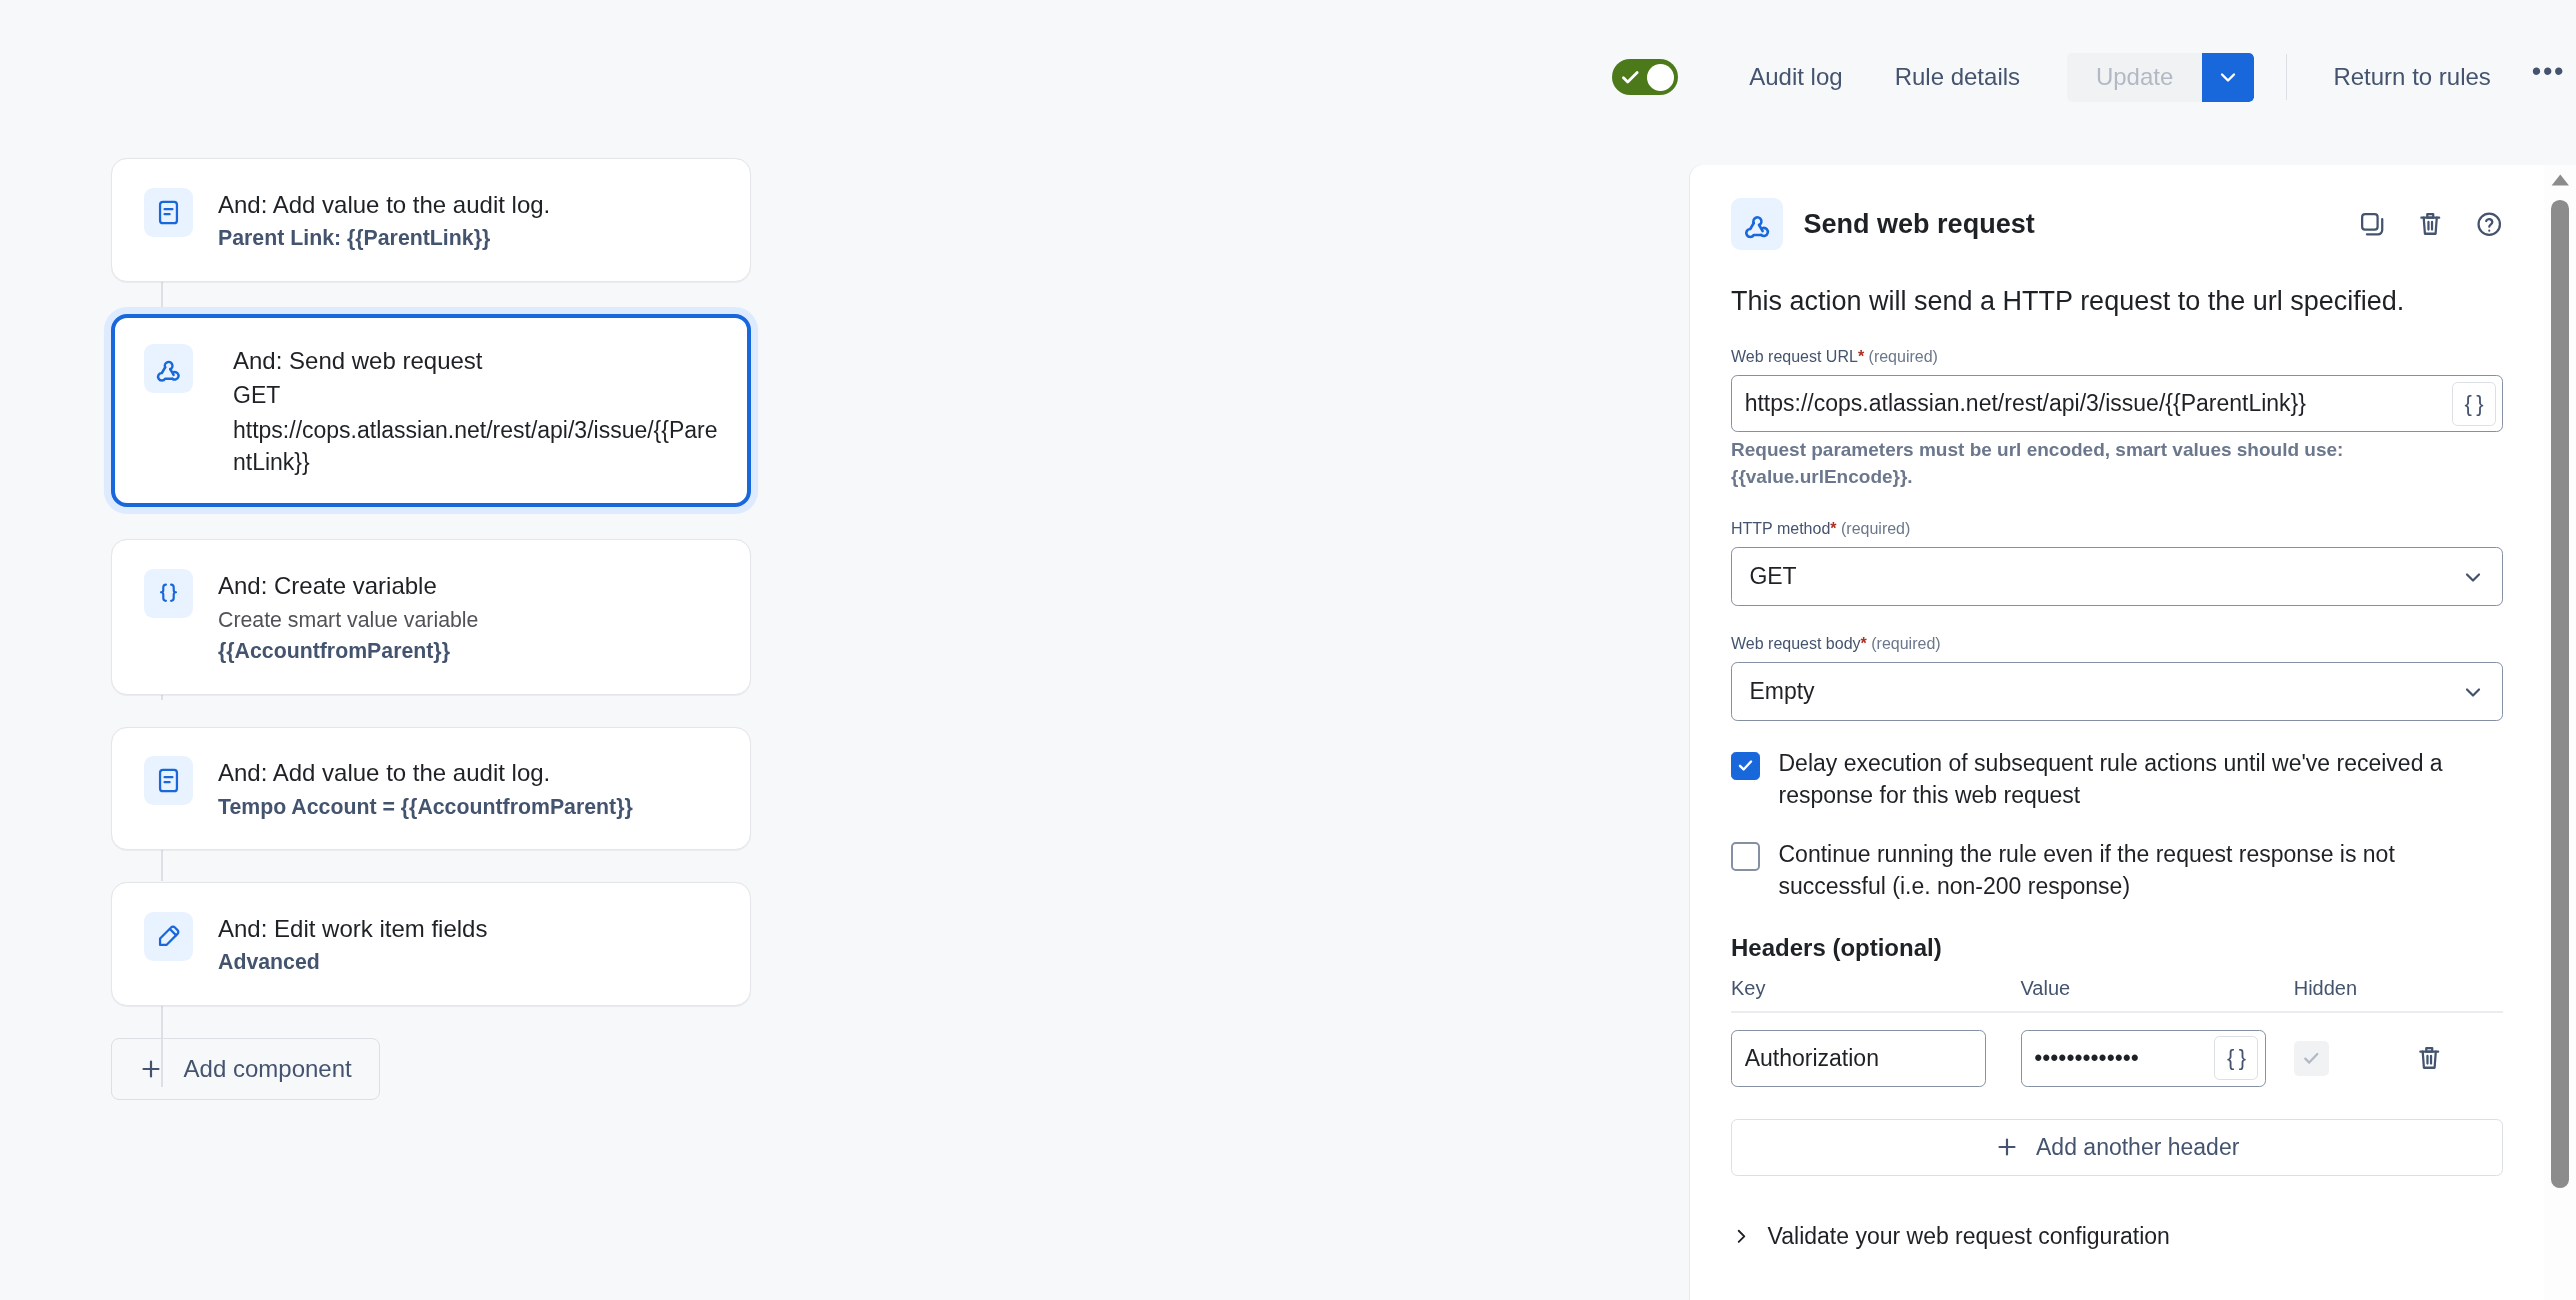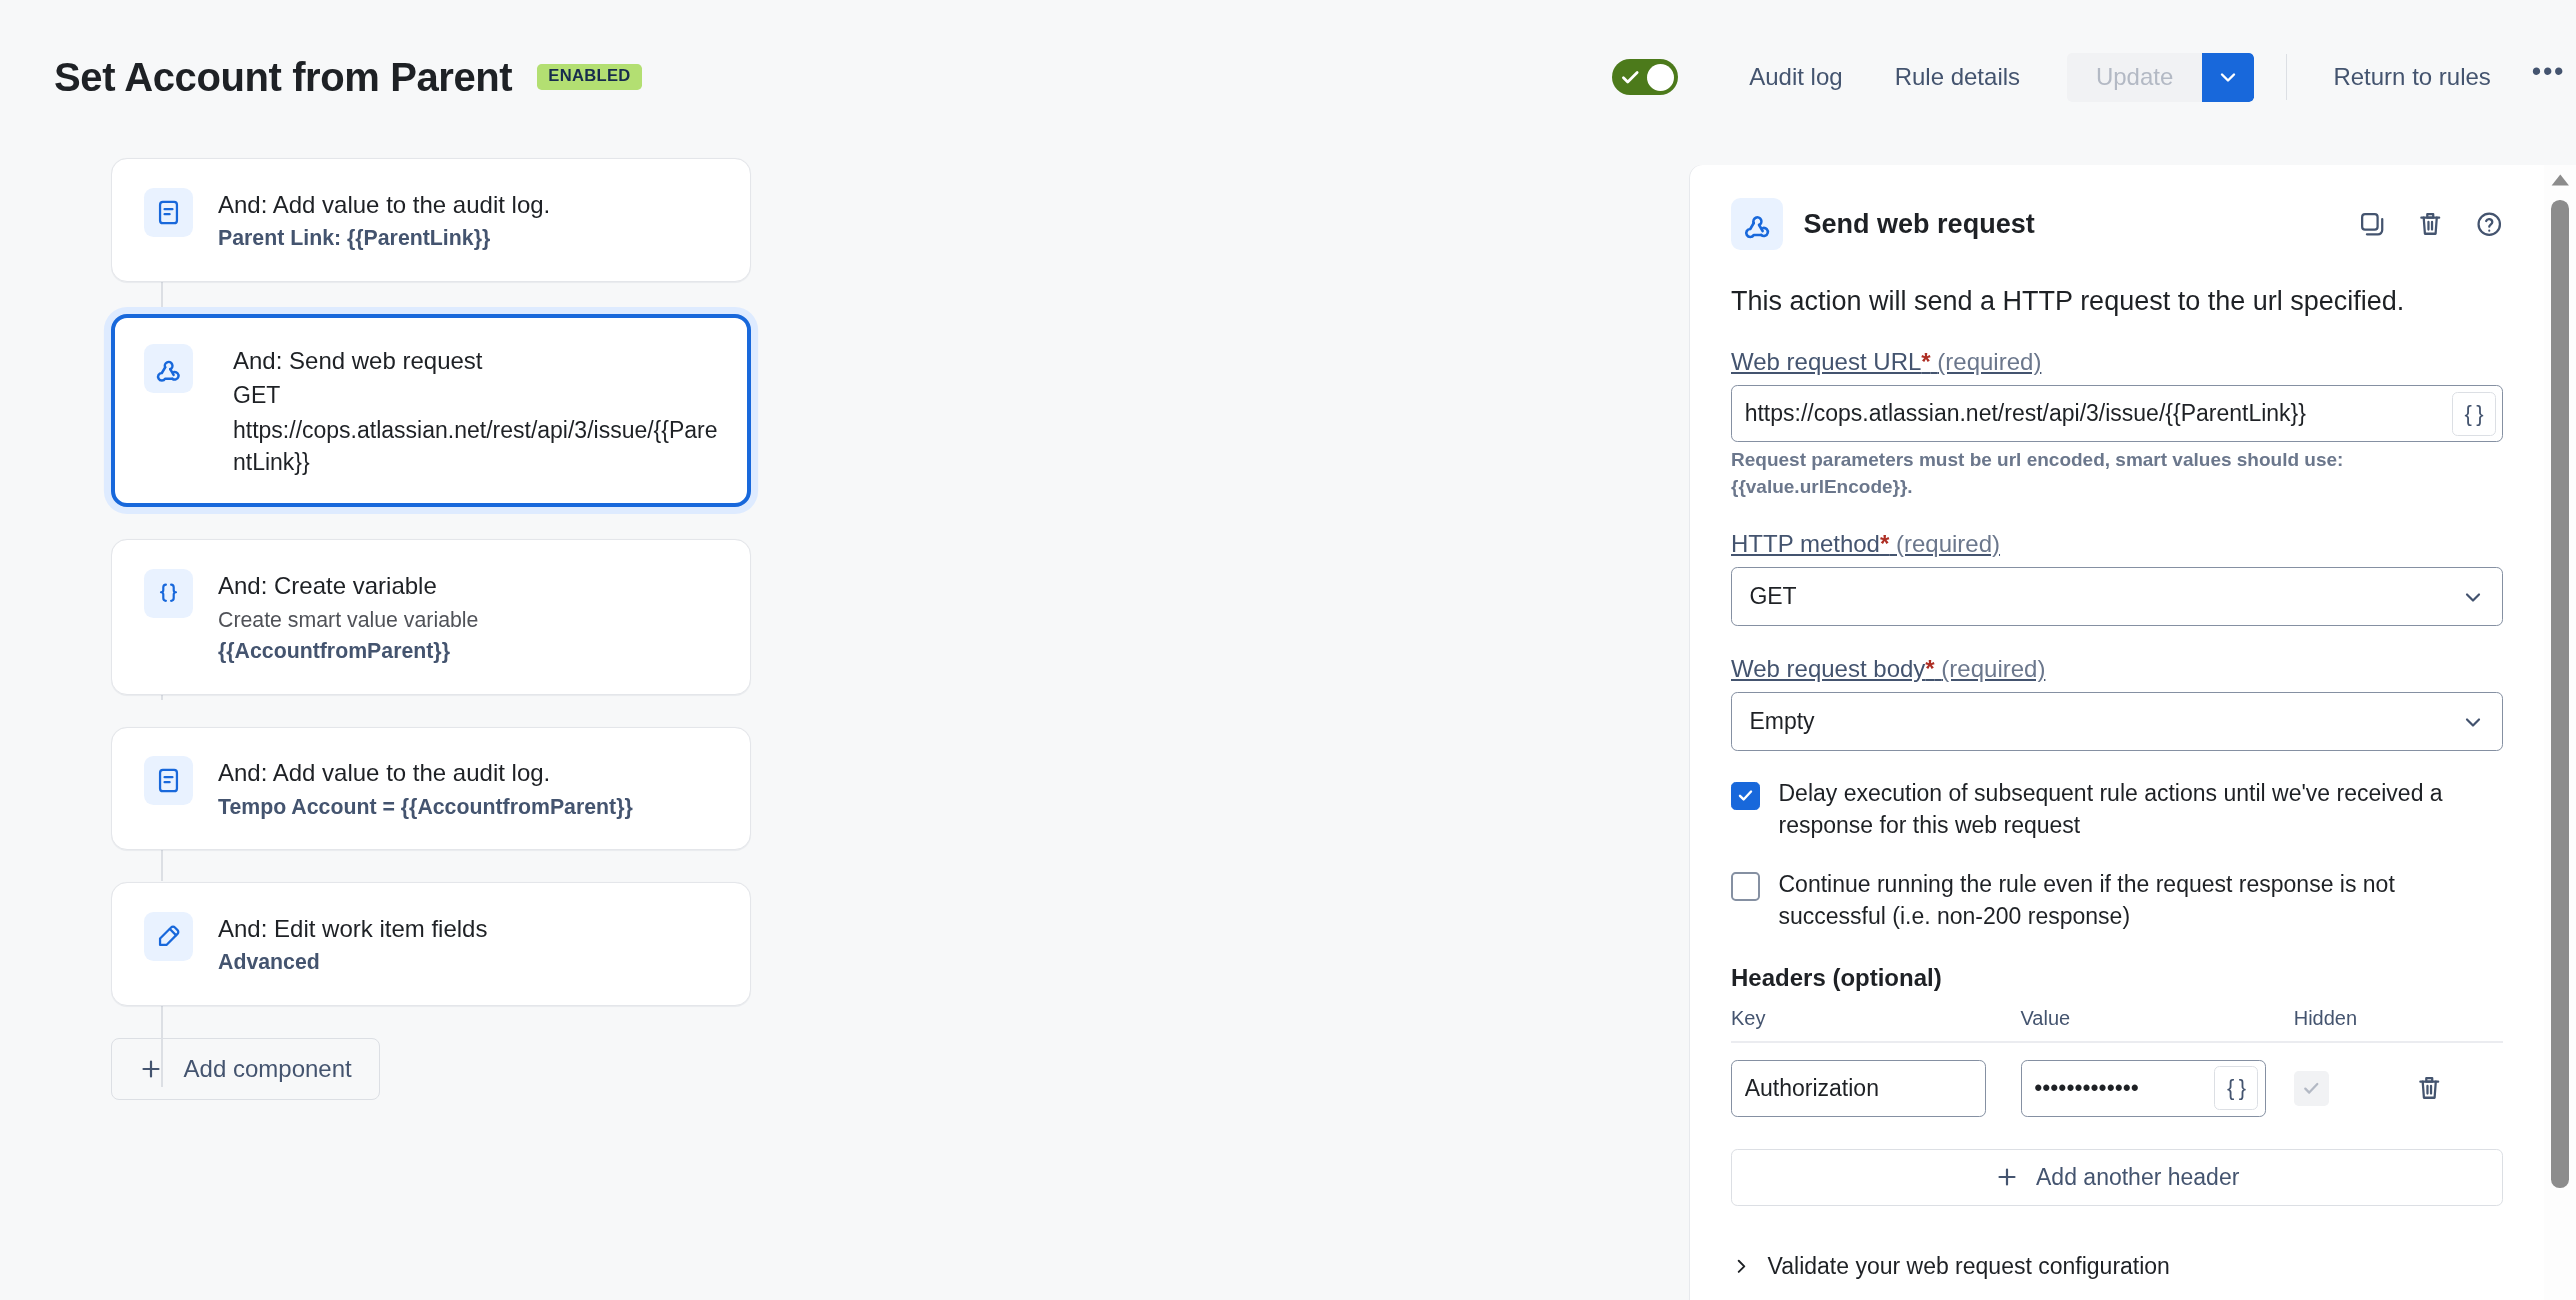--- a/index.html
+++ b/index.html
@@ -128,22 +128,22 @@
   }
   .panel-title { font-size: 27px; font-weight: 700; color: #1e2125; }
   .panel-head-actions {
     margin-left: auto; display: flex; align-items: center; gap: 30px;
   }
   .icon-btn { cursor: pointer; display: flex; align-items: center; }
   .panel-desc {
     font-size: 27px; color: #1e2125; margin-top: 33px; line-height: 1.35;
   }
   .field-label {
-    font-size: 24px; color: #44546f; font-weight: 400;
-    margin-top: 28.5px; margin-bottom: 9.5px; display: block; text-decoration: underline;
+    font-size: 16px; color: #44546f; font-weight: 400;
+    margin-top: 28.5px; margin-bottom: 9.5px; display: block;
   }
   .req-star { color: #ae2e24; font-weight: 700; }
   .req-note { color: #6b778c; }
   .input-shell {
     display: flex; align-items: center; height: 57px;
     border: 1.6px solid #8590a2; border-radius: 6.3px; background: #fff;
     padding: 0 6.3px 0 12.7px; overflow: hidden;
   }
   .input-shell input {
     flex: 1; border: 0; outline: none; background: transparent;
@@ -215,24 +215,20 @@
   .sb-arrow { margin-top: 8px; cursor: pointer; }
   .sb-thumb {
     width: 17.4px; background: #8c8c8c; border-radius: 8.7px;
     margin-top: 9.5px; height: 988px; cursor: pointer;
   }
 </style>
 </head>
 <body>
 
 <div class="header">
-  <div class="header-left">
-    <div class="rule-title">Set Account from Parent</div>
-    <div class="status-lozenge">ENABLED</div>
-  </div>
   <div class="header-right">
     <div class="toggle">
       <svg class="tick" viewBox="0 0 24 24" fill="none">
           <path d="M4 12.5L9 17.5L20 6.5" stroke="#ffffff" stroke-width="3.2" stroke-linecap="round" stroke-linejoin="round"></path>
         </svg>
       <span class="knob"></span>
     </div>
     <div class="hdr-link">Audit log</div>
     <div class="hdr-link">Rule details</div>
     <div class="update-group">

